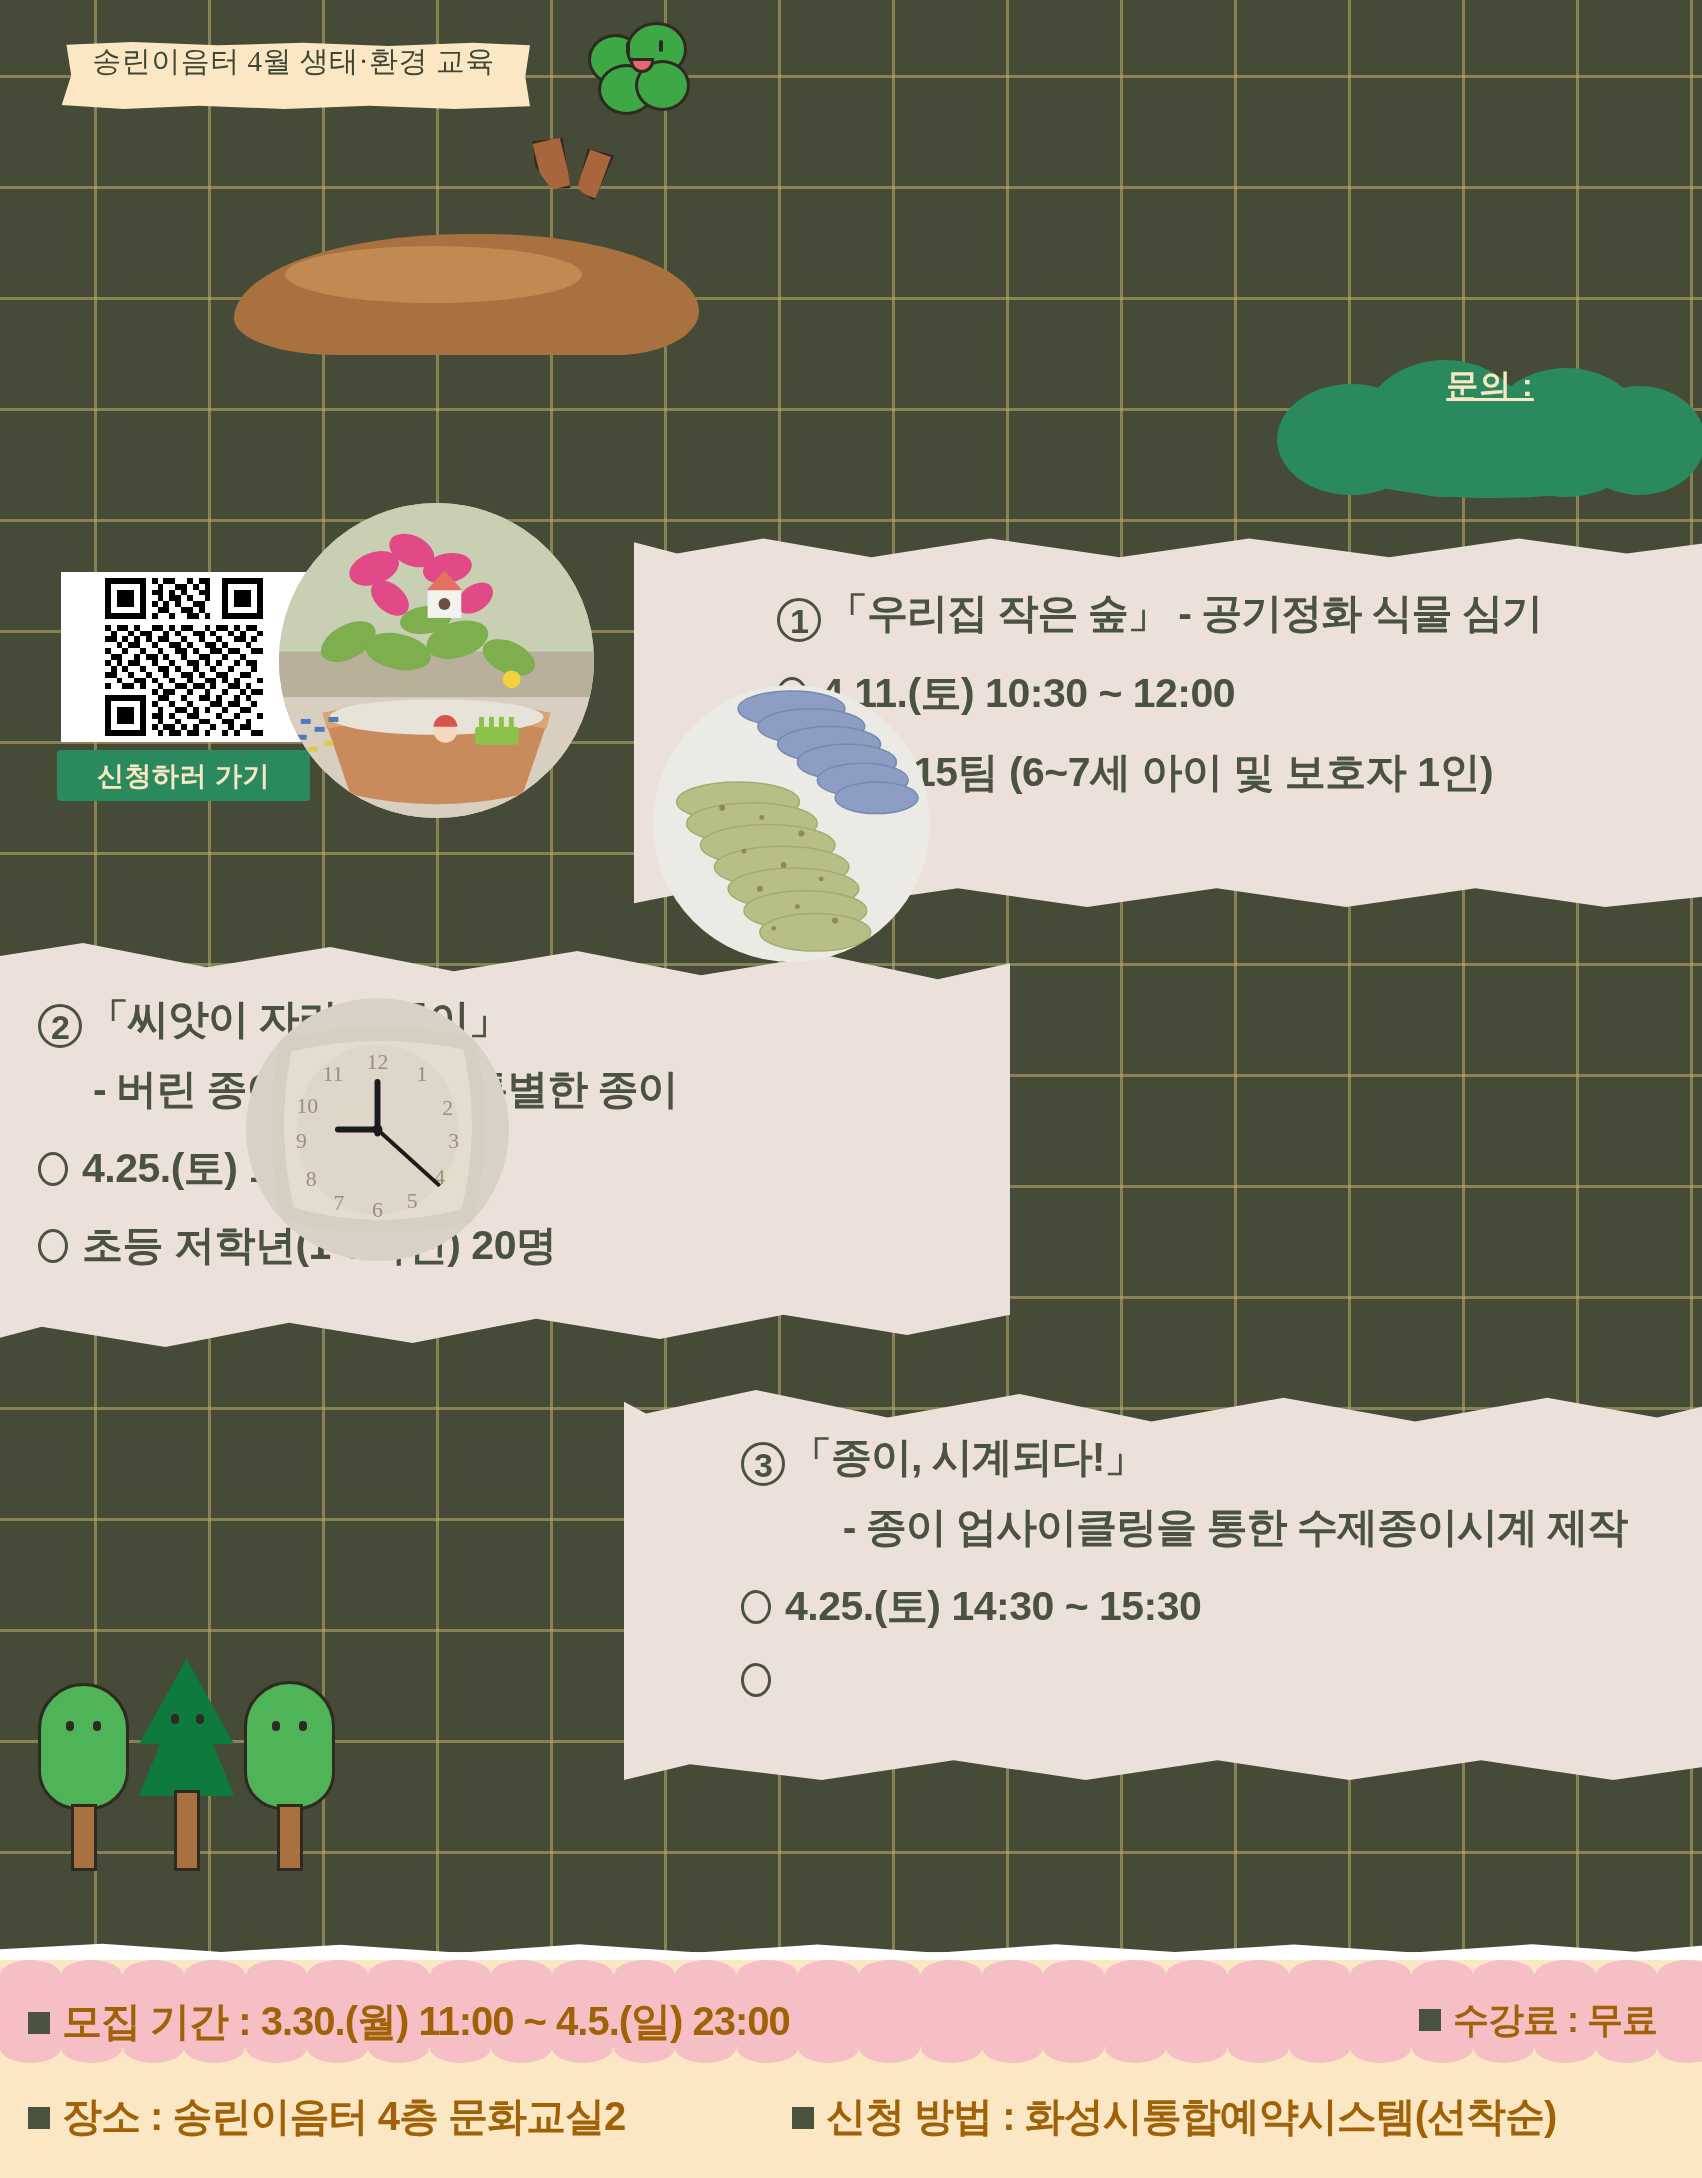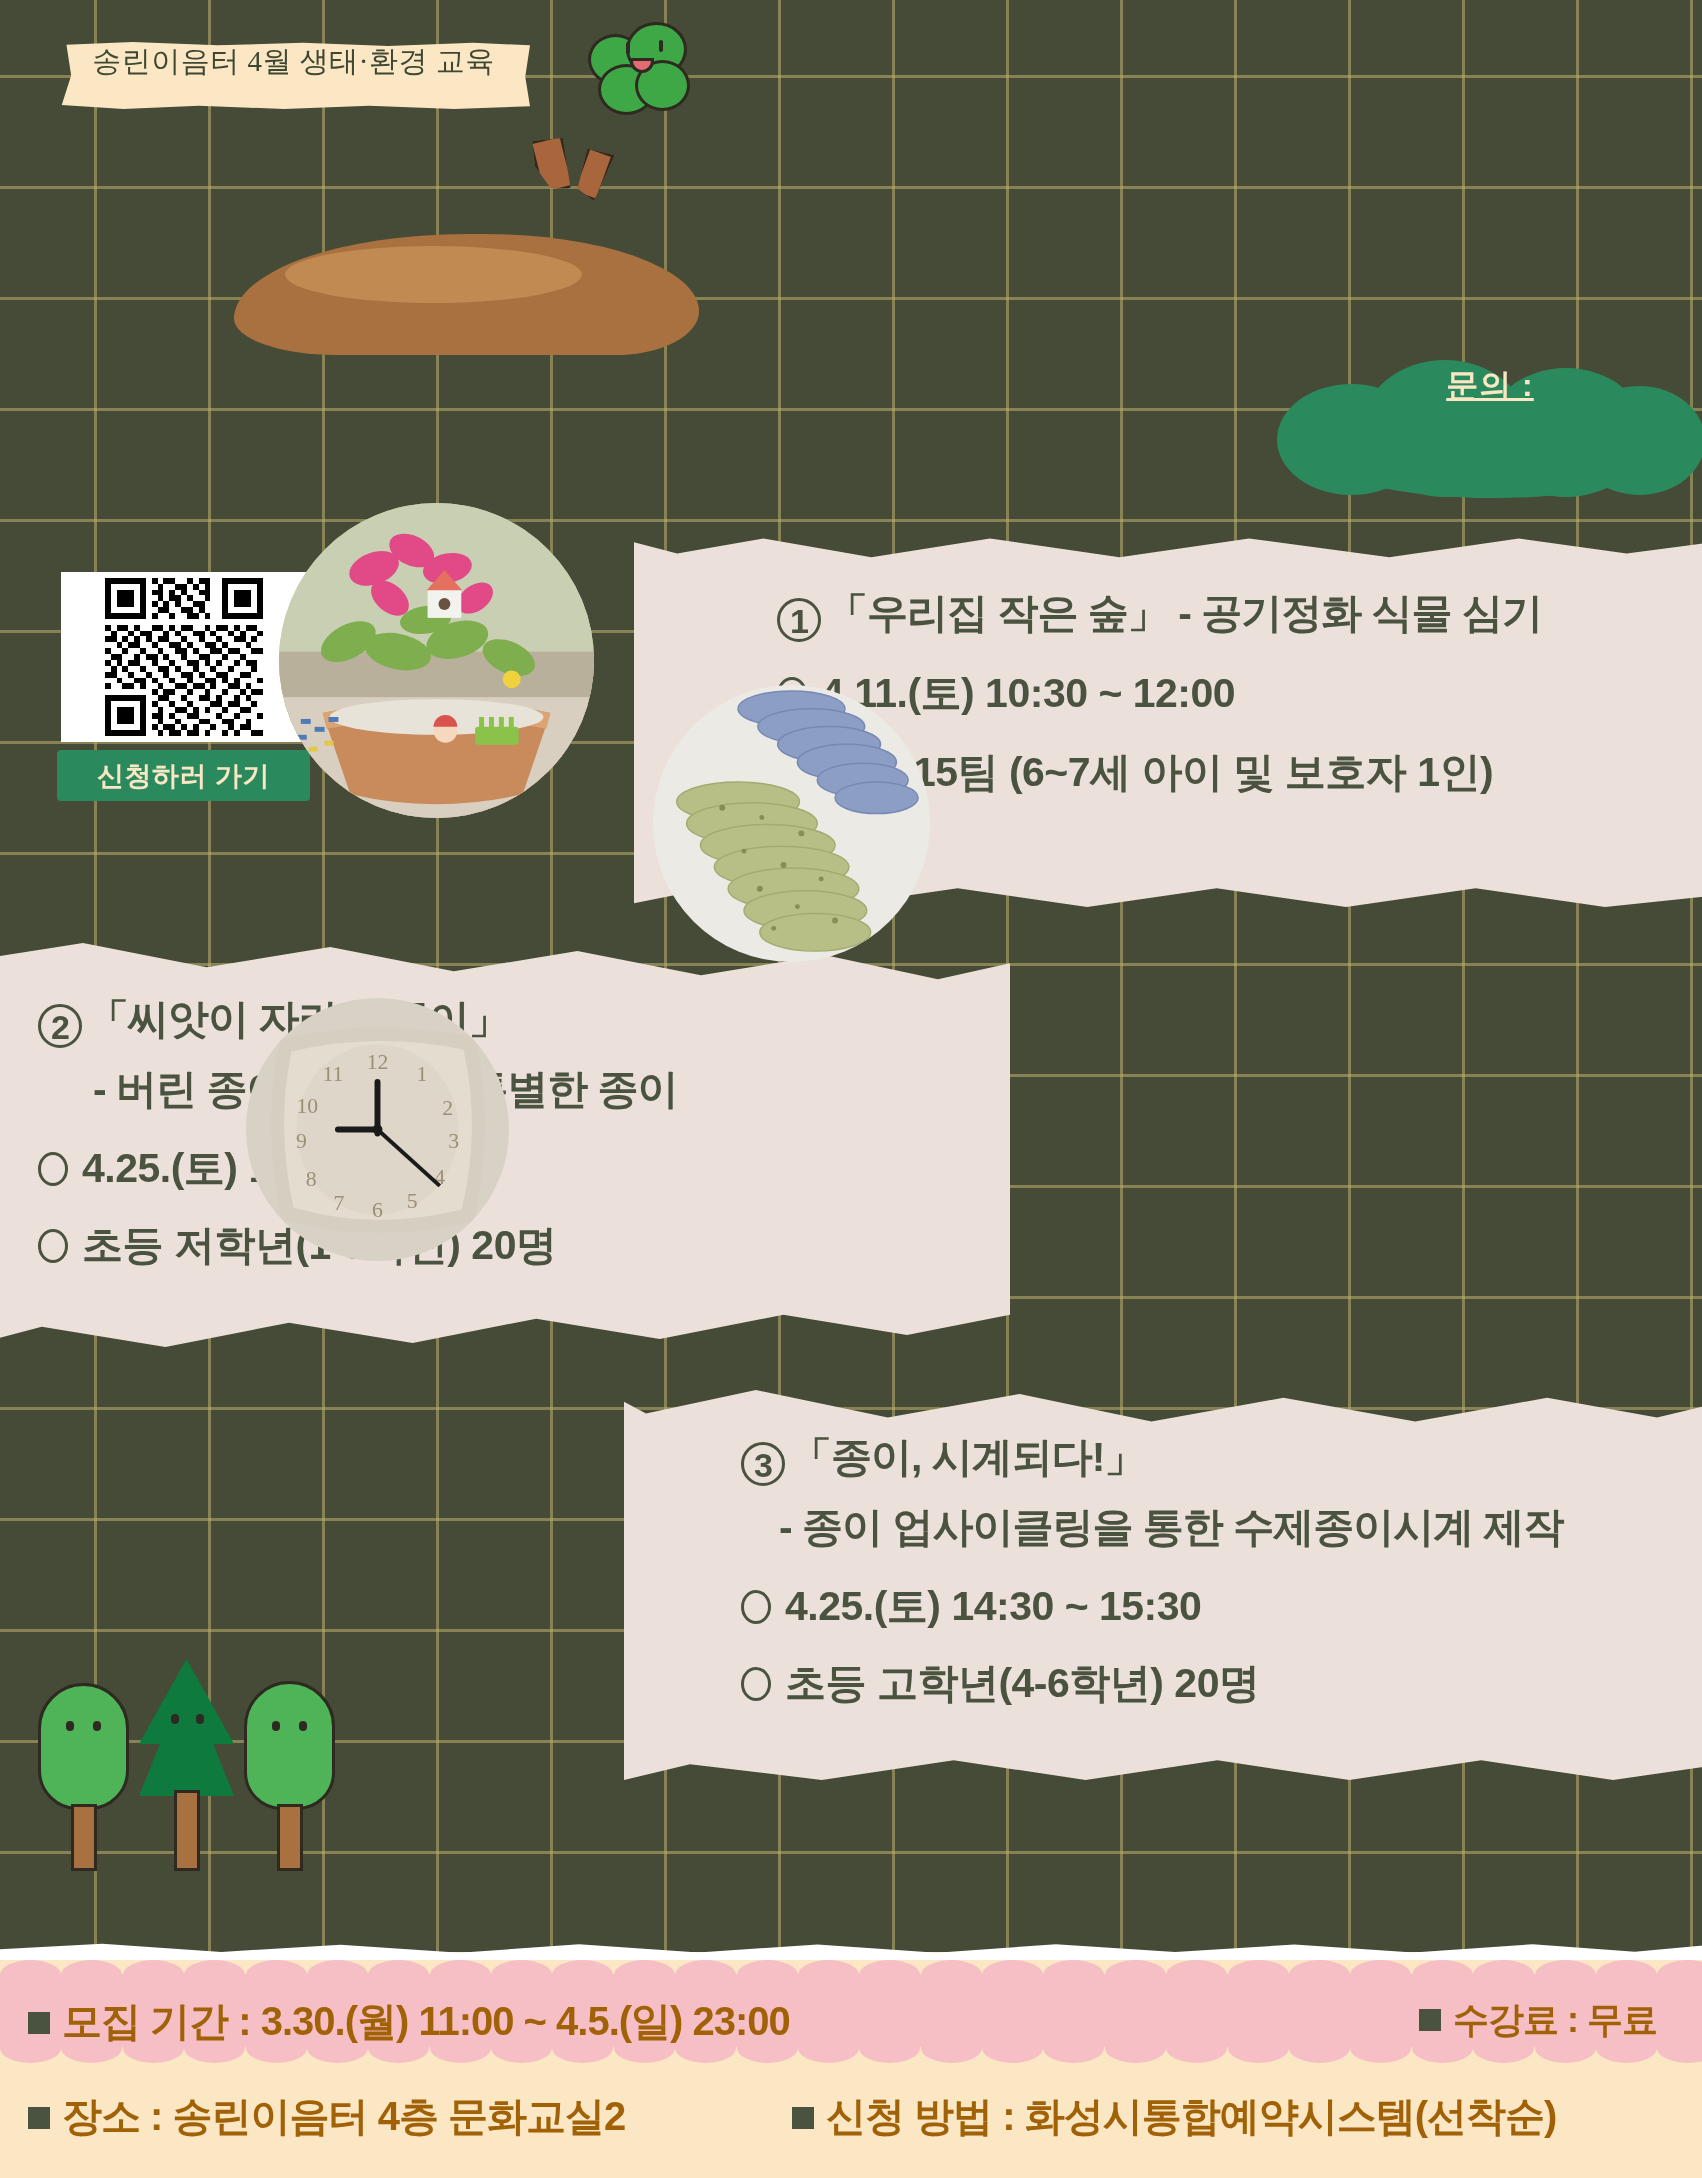--- a/index.html
+++ b/index.html
@@ -217,21 +217,21 @@
   .sec-1 .bullet{ margin-bottom:24px; }
   .sec-1 .note{ margin-top:6px; }
 
   .sec-2{ left:38px; top:992px; width:950px; }
   .sec-2 .heading{ margin-bottom:14px; }
   .sec-2 .sub{ margin:0 0 24px 55px; }
   .sec-2 .bullet{ margin-bottom:22px; }
 
   .sec-3{ left:741px; top:1430px; width:950px; }
   .sec-3 .heading{ margin-bottom:14px; }
-  .sec-3 .sub{ margin:0 0 24px 38px; }
+  .sec-3 .sub{ margin:0 0 24px 38px;text-align:center; }
   .sec-3 .bullet{ margin-bottom:22px; }
 
   
   .photo{
     position:absolute; border-radius:50%; overflow:hidden;
   }
   .photo-1{ left:279px; top:503px; width:315px; height:315px;
     background:radial-gradient(circle at 40% 25%,#e9eaa8 0 10%,#b7cf7e 10% 28%,transparent 28%),
                radial-gradient(circle at 62% 30%,#f06ba3 0 12%,transparent 12%),
                linear-gradient(#cfd8b4 0 42%,#d9b292 42% 62%,#c68b61 62% 100%);
@@ -670,21 +670,21 @@
   </div>
   <div class="sec sec-3">
     <div class="heading">
       <span class="numcirc">3</span><span>「종이, 시계되다!」</span>
     </div>
     <div class="sub">- 종이 업사이클링을 통한 수제종이시계 제작</div>
     <div class="bullet">
       <span class="circ"></span><span>4.25.(토) 14:30 ~ 15:30</span>
     </div>
     <div class="bullet">
-      <span class="circ"></span><span>초등 고학년(4-6학년) 20명</span>
+      <span class="circ"></span>
     </div>
   </div>
 
   <div class="tree" style="left:38px; top:1683px; width:91px; height:188px;">
     <div class="crown" style="left:0; top:0; width:91px; height:127px; background:#4eb457; border-radius:46px 46px 40px 40px;"></div>
     <div class="dot" style="left:28px; top:38px;"></div>
       <div class="dot" style="left:55px; top:38px;"></div>
     <div class="trunk" style="top:121px; width:26px; height:67px;"></div>
   </div>
   <div class="tree" style="left:139px; top:1659px; width:95px; height:212px;">

